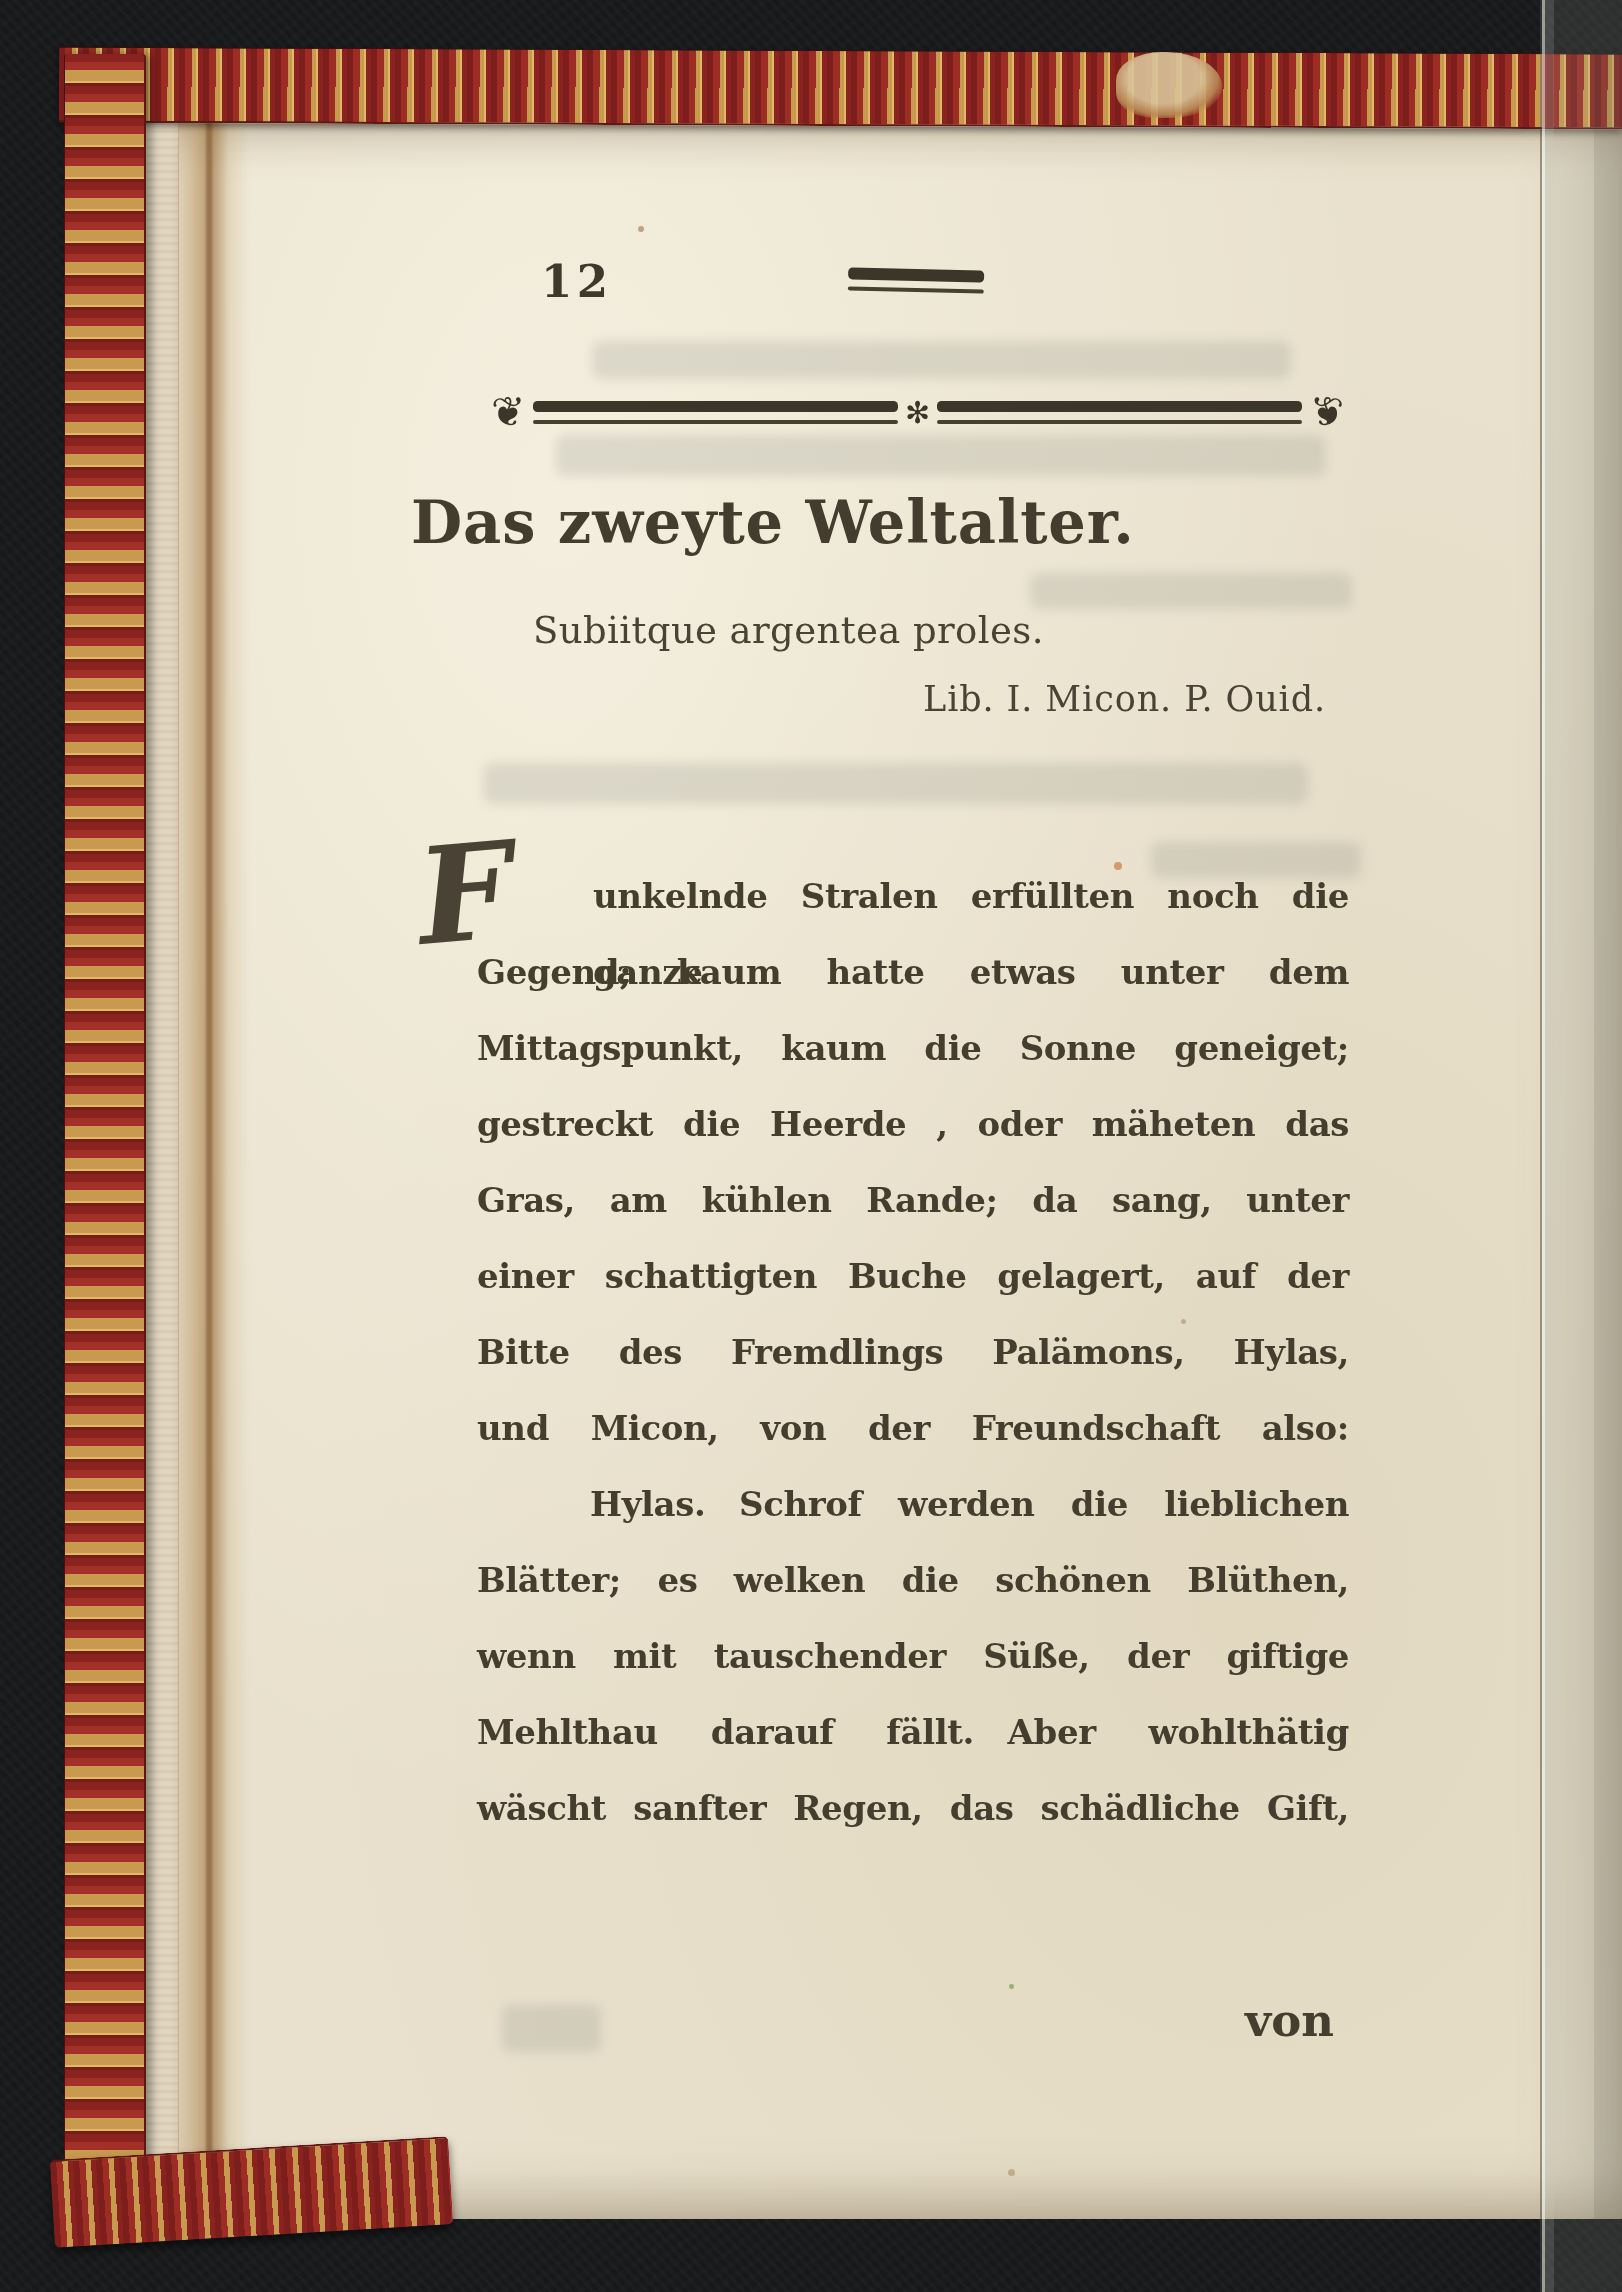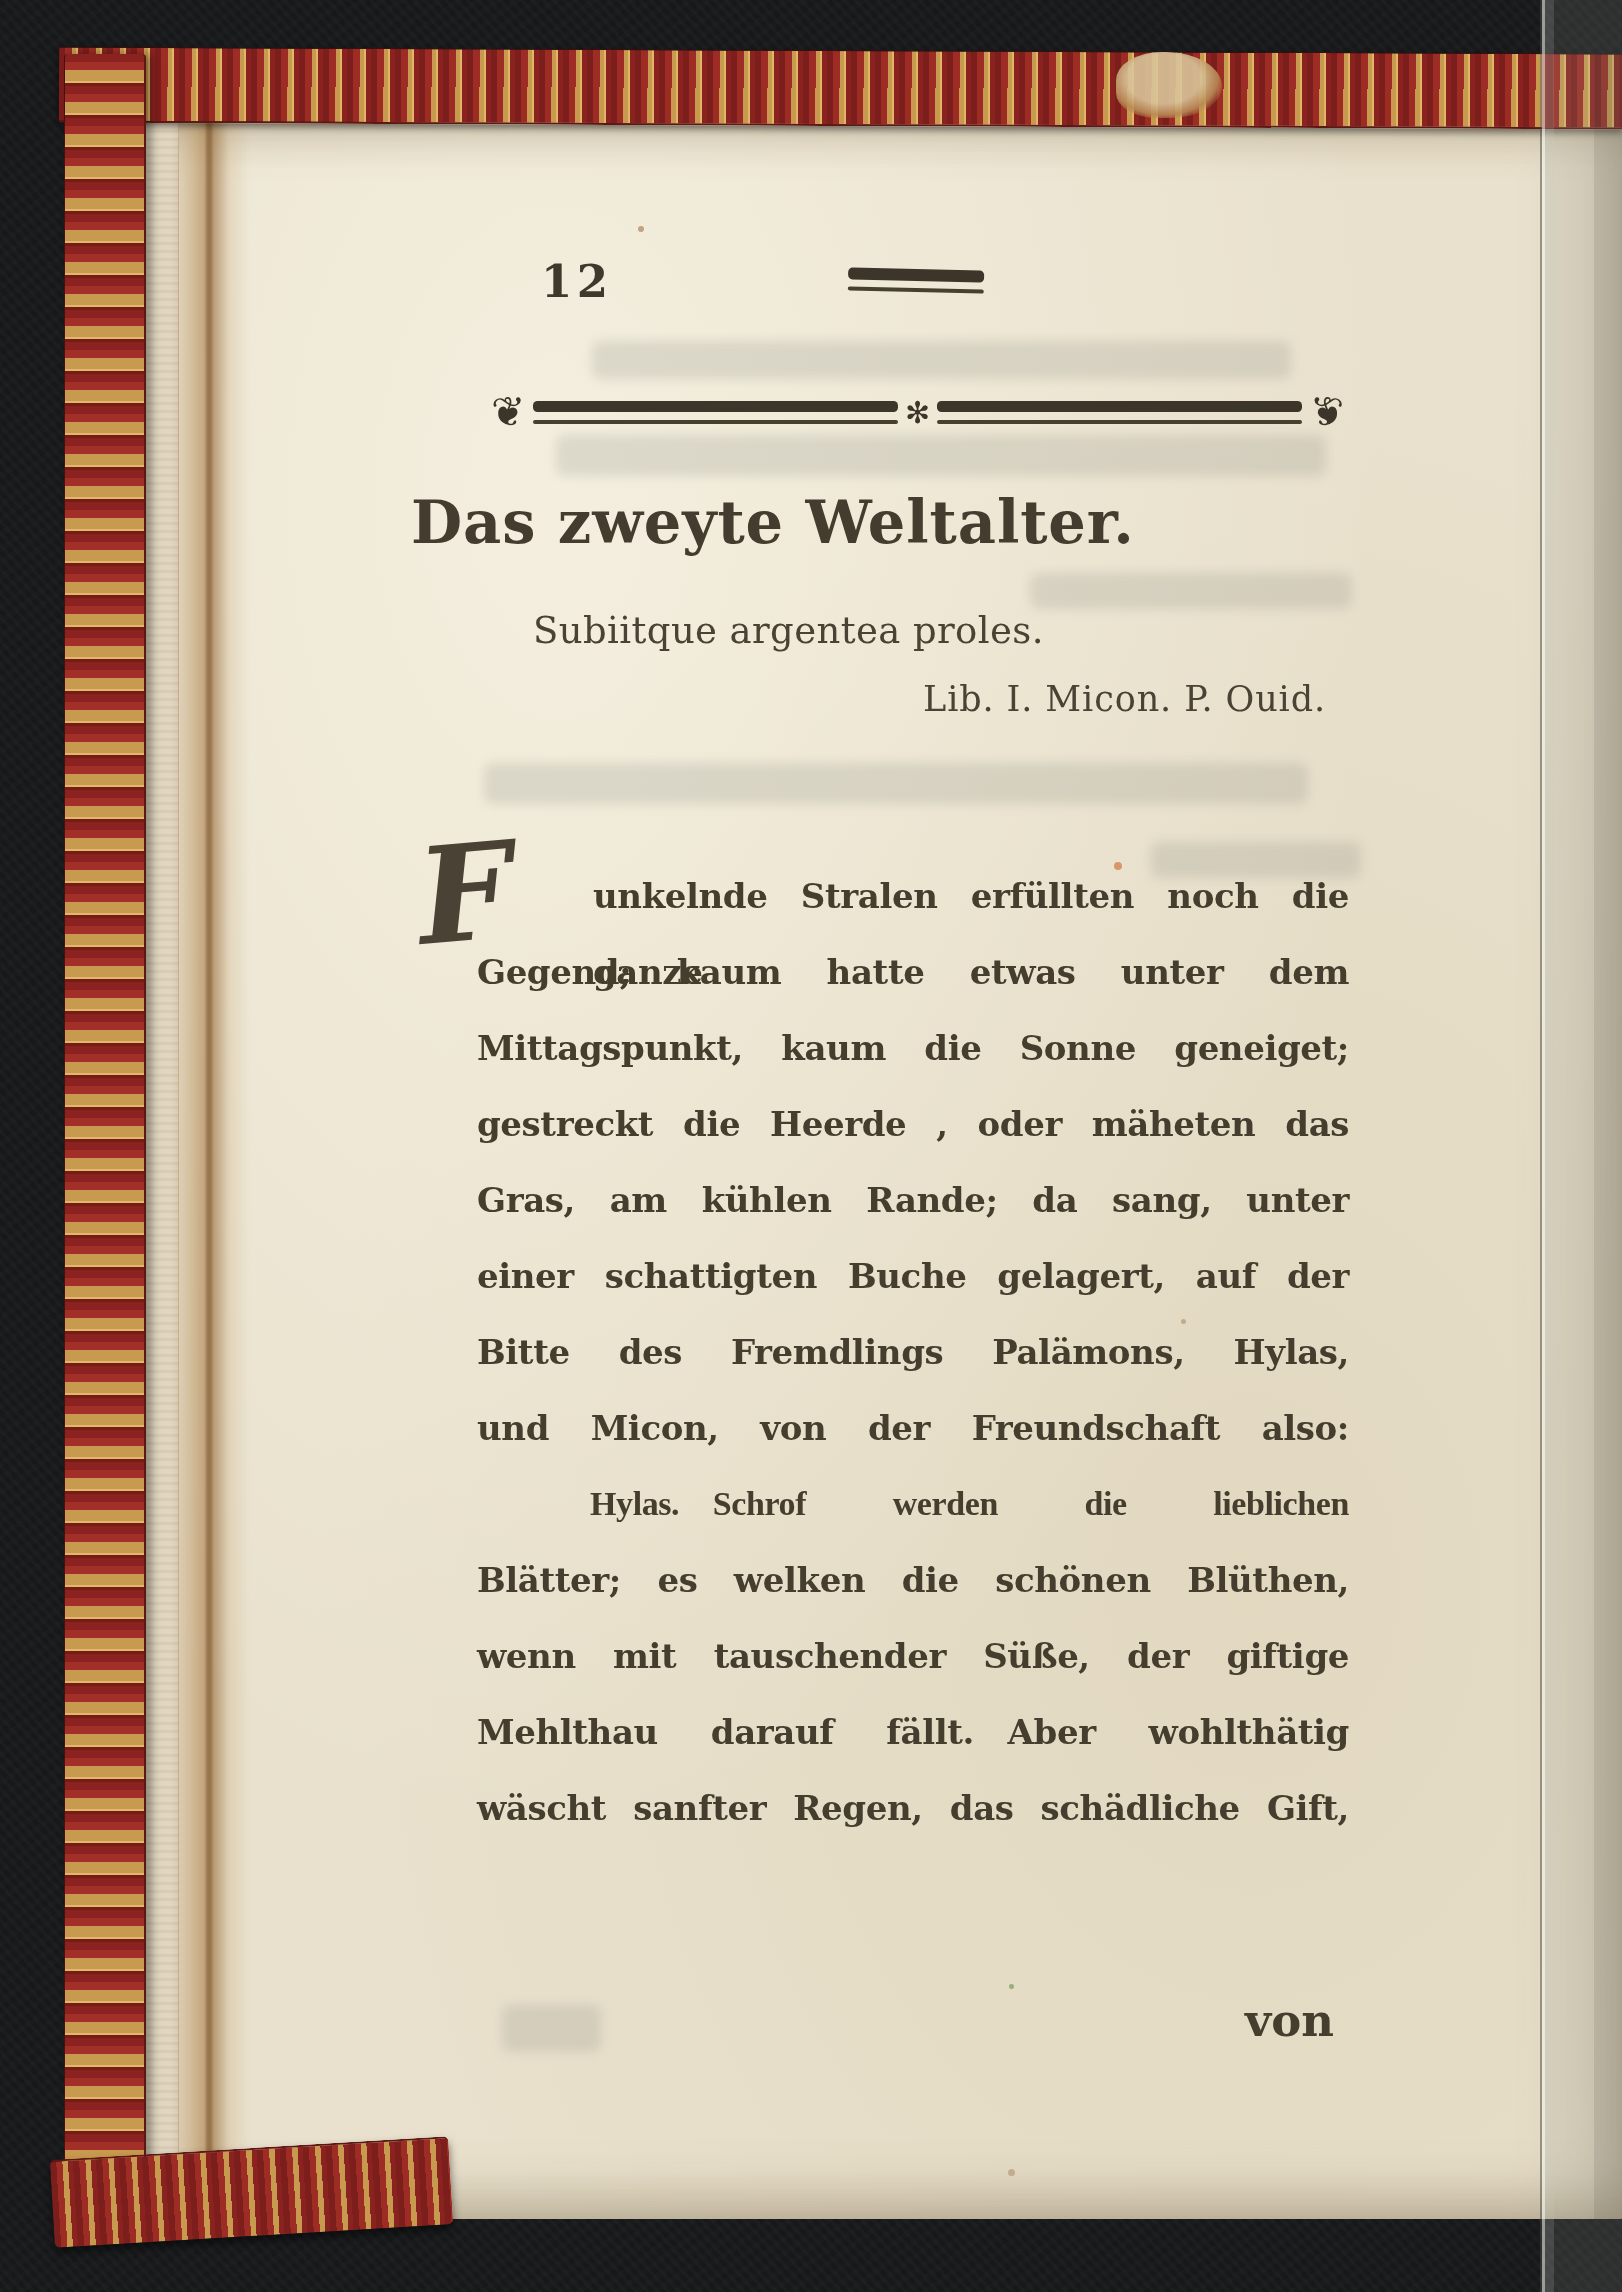--- a/index.html
+++ b/index.html
@@ -110,21 +110,21 @@
   }
   .bodytext{
     position:absolute; left:288px; top:736px; width:919px;
   }
   .bl{
     font-size:34px; font-weight:bold; color:#453e2f; letter-spacing:-0.4px;
     height:76px; line-height:76px;
     text-align:justify; text-align-last:justify; white-space:normal;margin-left:47px;
   }
   .bl.first{padding-left:116px;}
-  .bl.speaker{padding-left:113px;font-family:Liberation Serif, serif;}
+  .bl.speaker{padding-left:113px;}
   .dropcap{
     position:absolute; left:-12.5px; top:-32px; font-size:133px; font-style:italic;
     font-weight:bold; color:#4a4234; transform:rotate(-5deg); line-height:134px;
   }
   .catchword{
     position:absolute; left:1103px; top:1872px; font-size:45px; font-weight:bold; color:#453e2f;
   }
   
   .glass{
     position:absolute; left:1542px; top:0; width:81px; height:2293px; z-index:10;

